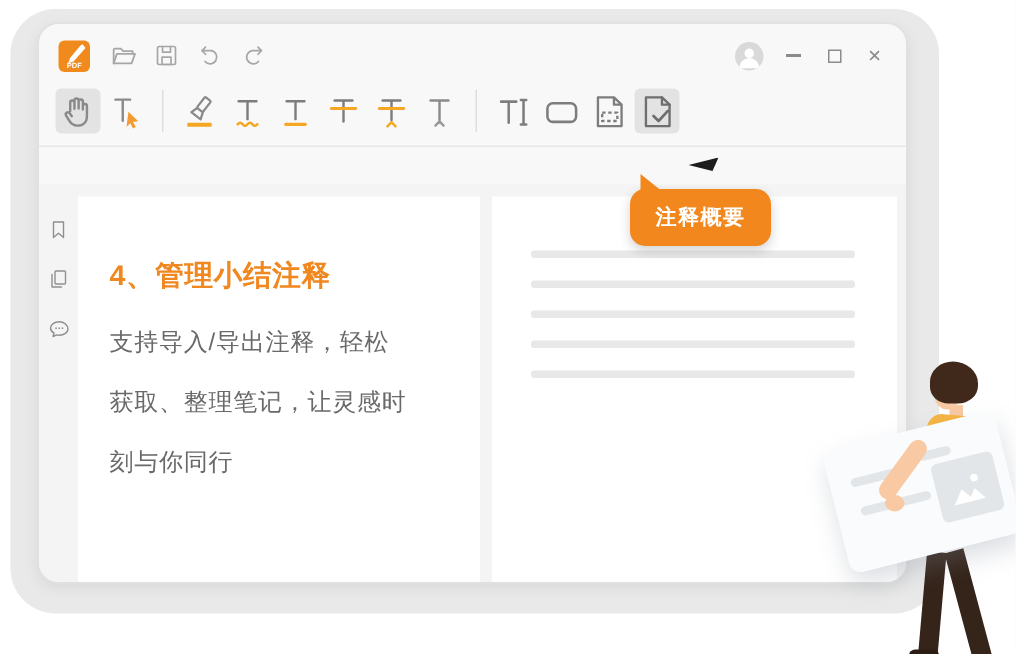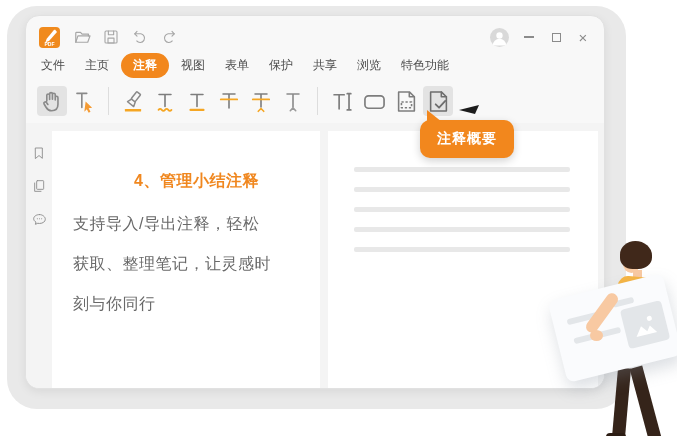--- a/index.html
+++ b/index.html
@@ -47,26 +47,26 @@
 
   
   .content { position:absolute; left:0; right:0; top:107px; bottom:0;
     background:#f4f4f4; display:flex; }
   .dock { width:26px; display:flex; flex-direction:column; align-items:center;
     gap:17px; padding-top:22px; }
   .dock svg { stroke:#8f8f8f; fill:none; stroke-width:1.4; stroke-linecap:round; stroke-linejoin:round; }
   .page { background:#ffffff; margin-top:8px; }
   .page-left { width:268px; padding:40px 0 0 21px; }
   .page-right { flex:1; margin-left:8px; margin-right:6px; padding:36px 28px 0 26px; }
-  .doc-heading { color:#f0871f; font-size:16px; font-weight:bold; margin-bottom:12px; letter-spacing:.5px;text-align:center; }
+  .doc-heading { color:#f0871f; font-size:19px; font-weight:bold; margin-bottom:12px; letter-spacing:.5px; }
   .doc-body { width:198px; color:#696969; font-size:16px; line-height:40px; letter-spacing:.5px; }
   .skel-line { height:5px; background:#e8e8e8; border-radius:2px; margin-bottom:15px; }
 
   
-  .tooltip { position:absolute; left:394px; top:104px; background:#f2871d; color:#fff;
+  .tooltip { position:absolute; left:394px; top:110px; background:#f2871d; color:#fff;
     font-size:14px; font-weight:bold; letter-spacing:1px; padding:10px 17px;
     border-radius:10px; box-shadow:0 3px 8px rgba(0,0,0,.18); z-index:8; }
   .tooltip::before { content:""; position:absolute; top:-10px; left:7px; width:0; height:0;
     border-bottom:12px solid #f2871d; border-right:15px solid transparent; }
 
   
   .pointer-flag { position:absolute; left:433px; top:89px; width:20px; height:9px;
     background:#1c1c1c; clip-path:polygon(0 55%, 100% 0, 80% 100%); z-index:9; }
 
   
@@ -146,31 +146,20 @@
         <span class="ctl ctl-min">
             <span></span>
           </span>
         <span class="ctl ctl-max">
             <span></span>
           </span>
         <span class="ctl ctl-close">×</span>
       </div>
     </div>
 
-    <div class="menubar">
-      <span class="menu-item">文件</span>
-      <span class="menu-item">主页</span>
-      <span class="menu-item active">注释</span>
-      <span class="menu-item">视图</span>
-      <span class="menu-item">表单</span>
-      <span class="menu-item">保护</span>
-      <span class="menu-item">共享</span>
-      <span class="menu-item">浏览</span>
-      <span class="menu-item">特色功能</span>
-    </div>
 
     <div class="toolbar">
       <span class="tool-btn selected">
         <svg width="26" height="26" viewBox="0 0 24 24" fill="none" stroke="#8a8a8a" stroke-width="1.5" stroke-linecap="round" stroke-linejoin="round">
           <path d="M7.2 12 V6.8 a1.3 1.3 0 0 1 2.6 0 V10.6 M9.8 10.6 V5.6 a1.3 1.3 0 0 1 2.6 0 V10.4 M12.4 10.4 V6.2 a1.3 1.3 0 0 1 2.6 0 V11 M15 11 V8.9 a1.25 1.25 0 0 1 2.5 0 V15 c0 3.8-2.3 6-5.8 6 -2.6 0-3.9-1-5.2-3.2 l-1.8-3 a1.3 1.3 0 0 1 2.2-1.4 l1.3 1.8"></path>
         </svg>
       </span>
       <span class="tool-btn">
         <svg width="26" height="26" viewBox="0 0 24 24" fill="none" stroke-linecap="round" stroke-linejoin="round">
           <path d="M5.5 5 h9 M10 5 v13" stroke="#8a8a8a" stroke-width="1.5"></path>

